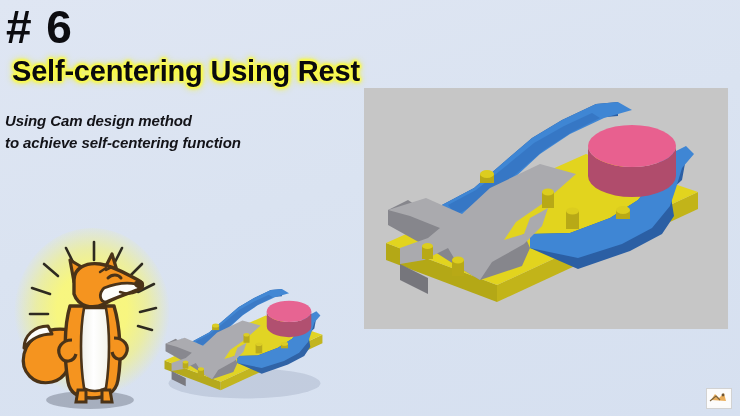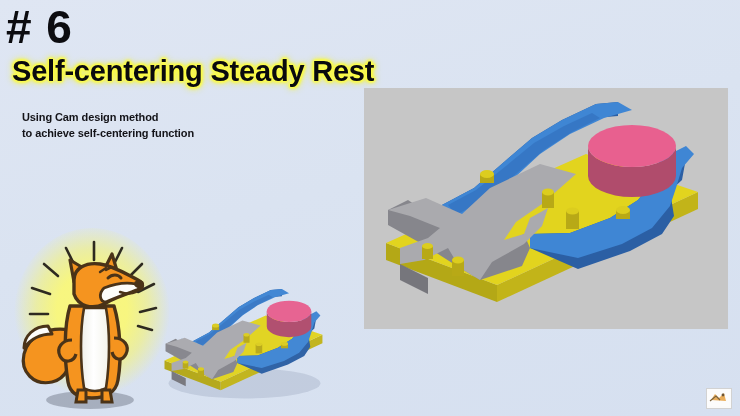--- a/index.html
+++ b/index.html
@@ -41,28 +41,29 @@
     line-height: 1;
     white-space: nowrap;
     text-shadow:
        0 0 2px #fdfd55, 0 0 4px #fdfd45, 0 0 6px #f5f522,
        1px 0 3px #fdfd55, -1px 0 3px #fdfd55,
        0 1px 3px #fdfd55, 0 -1px 3px #fdfd55,
        0 0 9px rgba(250,250,60,0.85);
   }
   #subtitle {
     position: absolute;
-    left: 22px;
+    left: 5px;
     top: 110px;
-    font-size: 11px;
+    font-size: 15px;
     font-weight: bold;
     color: #131318;
     line-height: 1.45;
     white-space: pre-line;
     letter-spacing: -0.1px;
+    font-style: italic;
   }
 
   
   #render-panel {
     position: absolute;
     left: 364px;
     top: 88px;
     width: 364px;
     height: 241px;
     background: #c6c6c6;
@@ -100,21 +101,21 @@
 
   svg { display: block; overflow: visible; }
 </style>
 </head>
 <body>
 
 <div id="slide">
 
   <div id="number-heading"># 6</div>
 
-  <div id="main-title">Self-centering Steady Rest</div>
+  <div id="main-title">Self-centering Using Rest</div>
 
   <div id="subtitle">Using Cam design method
 to achieve self-centering function</div>
 
   <div id="render-panel">
     <svg width="364" height="241" viewBox="0 0 364 241">
 
       <g>
 
         <polygon points="22,155 22,172 133,214 133,197" fill="#b4a816"></polygon>

